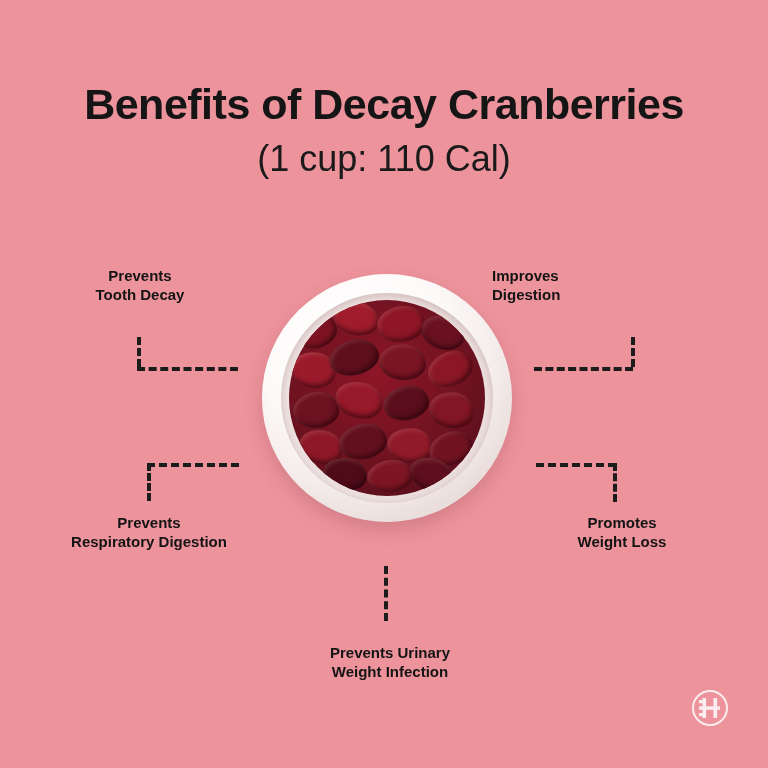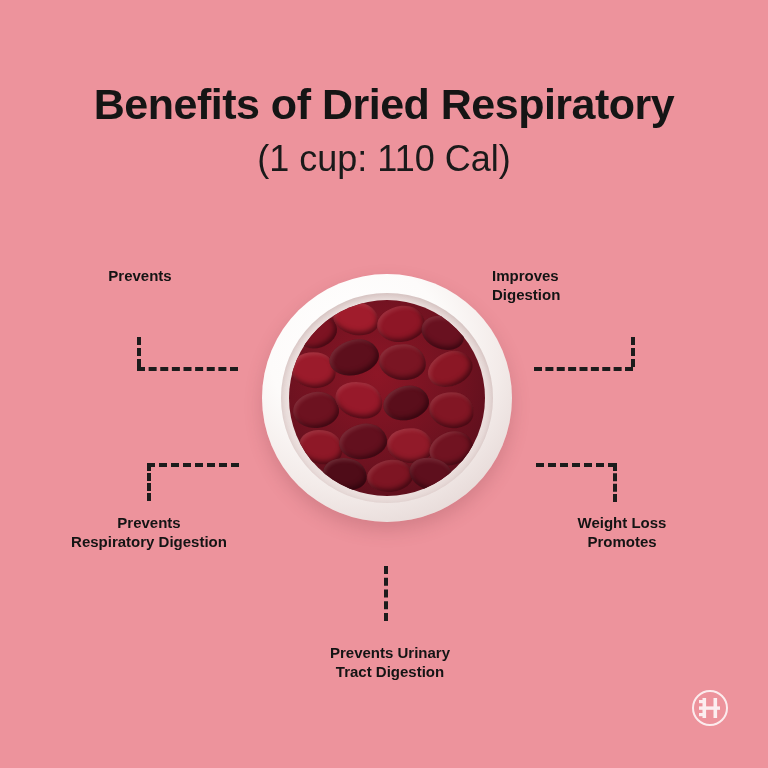--- a/index.html
+++ b/index.html
@@ -147,21 +147,21 @@
     inset: 0;
     display: block;
   }
 </style>
 </head>
 <body>
 
 <div id="infographic" style="background: rgb(237, 147, 156);">
 
   <div class="header">
-    <h1 class="title">Benefits of Dried Respiratory</h1>
+    <h1 class="title">Benefits of Decay Cranberries</h1>
     <p class="subtitle">(1 cup: 110 Cal)</p>
   </div>
 
   <div class="bowl-wrap">
     <div class="bowl">
       <div class="bowl-rim">
         <div class="berries">
           <span class="berry" style="left:6px;  top:14px;  width:42px; height:34px; background:#7d1322; transform:rotate(-18deg);"></span>
           <span class="berry" style="left:44px; top:2px;   width:46px; height:33px; background:#a01c2c; transform:rotate(12deg);"></span>
           <span class="berry" style="left:88px; top:6px;   width:48px; height:36px; background:#8e1626; transform:rotate(-7deg);"></span>
@@ -195,40 +195,41 @@
   <div class="dash-h" style="left:147px; top:463px; width:92px;"></div>
   <div class="dash-v" style="left:147px; top:463px; height:38px;"></div>
 
   <div class="dash-h" style="left:536px; top:463px; width:80px;"></div>
   <div class="dash-v" style="left:613px; top:463px; height:39px;"></div>
 
   <div class="dash-v" style="left:384px; top:566px; height:55px;"></div>
 
   <div class="label tl">
     <div>Prevents</div>
+    <div>Tooth Decay</div>
   </div>
 
   <div class="label tr">
     <div>Improves</div>
     <div>Digestion</div>
   </div>
 
   <div class="label bl">
     <div>Prevents</div>
     <div>Respiratory Digestion</div>
   </div>
 
   <div class="label br">
+    <div>Promotes</div>
     <div>Weight Loss</div>
-    <div>Promotes</div>
   </div>
 
   <div class="label bc">
     <div>Prevents Urinary</div>
-    <div>Tract Digestion</div>
+    <div>Weight Infection</div>
   </div>
 
   <div class="logo">
     <div class="logo-circle"></div>
     <svg class="logo-mark" viewBox="0 0 36 36">
       <g fill="#ffffff" opacity="0.85">
         <rect x="10.5" y="8" width="3.6" height="20"></rect>
         <rect x="21.5" y="8" width="3.6" height="20"></rect>
         <rect x="7" y="16.4" width="21" height="3.4"></rect>
         <rect x="7" y="10" width="7" height="3.2"></rect>

